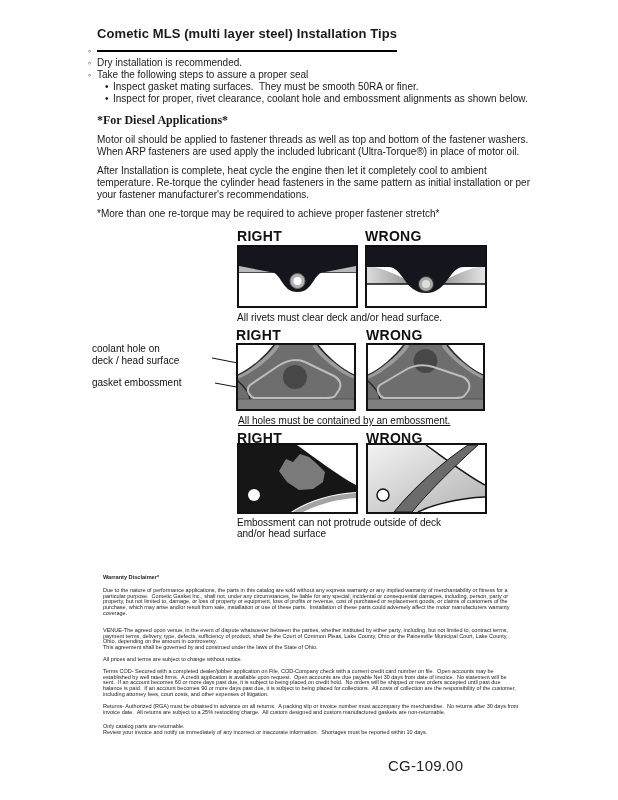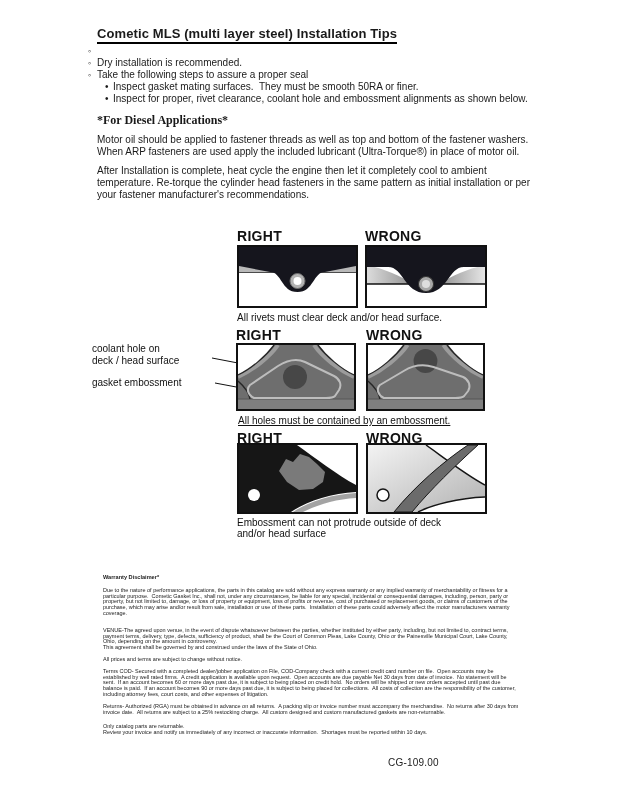--- a/index.html
+++ b/index.html
@@ -3,21 +3,21 @@
 <meta charset="utf-8">
 <style>
   html,body{margin:0;padding:0;}
   body{
     width:618px;height:800px;position:relative;background:#ffffff;
     font-family:"Liberation Sans", sans-serif;color:#1a1a1a;overflow:hidden;
   }
   .abs{position:absolute;}
   
   .doc-title{left:97px;top:26px;font-size:13px;font-weight:bold;
-    border-bottom:2px solid #000;padding-bottom:1px;letter-spacing:0.1px;}
+    border-bottom:2px solid #000;padding-bottom:9px;letter-spacing:0.1px;}
   
   .bullets{left:88px;top:45px;width:460px;font-size:10px;line-height:12px;}
   .b-row{display:flex;white-space:pre-wrap;}
   .b-row .mk{width:9px;flex:none;font-size:9px;}
   .sub{margin-left:17px;}
   .sub .mk{width:8px;font-size:10px;}
   
   .diesel{left:97px;top:114px;width:437px;font-size:10px;line-height:12px;}
   .diesel h3{margin:0 0 8px 0;font-size:12px;font-weight:bold;font-family:Liberation Serif, serif;}
   .diesel p{margin:0 0 7px 0;white-space:pre-wrap;}
@@ -28,21 +28,21 @@
   .dcaption{font-size:10px;color:#111;white-space:pre-wrap;}
   
   .side-label{font-size:10px;line-height:12px;width:118px;color:#111;}
   
   .warranty{left:103px;top:575px;width:416px;font-size:5.5px;line-height:5.8px;color:#222;}
   .warranty .wh{font-weight:bold;margin:0 0 7px 0;font-size:5.6px;}
   .warranty p{margin:0 0 6px 0;white-space:pre-wrap;}
   .warranty p.nogap{margin:0;}
   .warranty p.gap-lg{margin-bottom:11px;}
   .warranty p.gap-pre-big{margin-bottom:9px;}
-  .footer-code{left:388px;top:757px;font-size:10px;color:#222;letter-spacing:0.2px;}
+  .footer-code{left:388px;top:757px;font-size:15px;color:#222;letter-spacing:0.2px;}
 </style>
 </head>
 <body>
 
 <div class="abs doc-title">Cometic MLS (multi layer steel) Installation Tips</div>
 
 <div class="abs bullets">
   <div class="b-row">
     <span class="mk">◦</span>
   </div>
@@ -62,20 +62,21 @@
     
     <span class="mk">•</span>
     <span>Inspect for proper, rivet clearance, coolant hole and embossment alignments as shown below.</span>
   </div>
 </div>
 
 <div class="abs diesel">
   <h3>*For Diesel Applications*</h3>
   <p>Motor oil should be applied to fastener threads as well as top and bottom of the fastener washers. When ARP fasteners are used apply the included lubricant (Ultra-Torque®) in place of motor oil.</p>
   <p>After Installation is complete, heat cycle the engine then let it completely cool to ambient temperature. Re-torque the cylinder head fasteners in the same pattern as initial installation or per your fastener manufacturer's recommendations.</p>
+  <p>*More than one re-torque may be required to achieve proper fastener stretch*</p>
 </div>
 
 <div class="abs dlabel" style="left:237px;top:228px;width:121px;">RIGHT</div>
 <div class="abs dlabel" style="left:365px;top:228px;width:122px;">WRONG</div>
 
 <div class="abs dbox" style="left:237px;top:245px;width:121px;height:63px;">
   <svg viewBox="0 0 117 59" preserveAspectRatio="none">
     <rect width="117" height="59" fill="#ffffff"></rect>
     <line x1="0" y1="25" x2="117" y2="25" stroke="#111" stroke-width="1.4"></line>
     <path d="M0,0 H117 V25 H86 C74,25 75,45 58.5,45 C42,45 43,25 31,25 H0 Z" fill="#15151d"></path>

